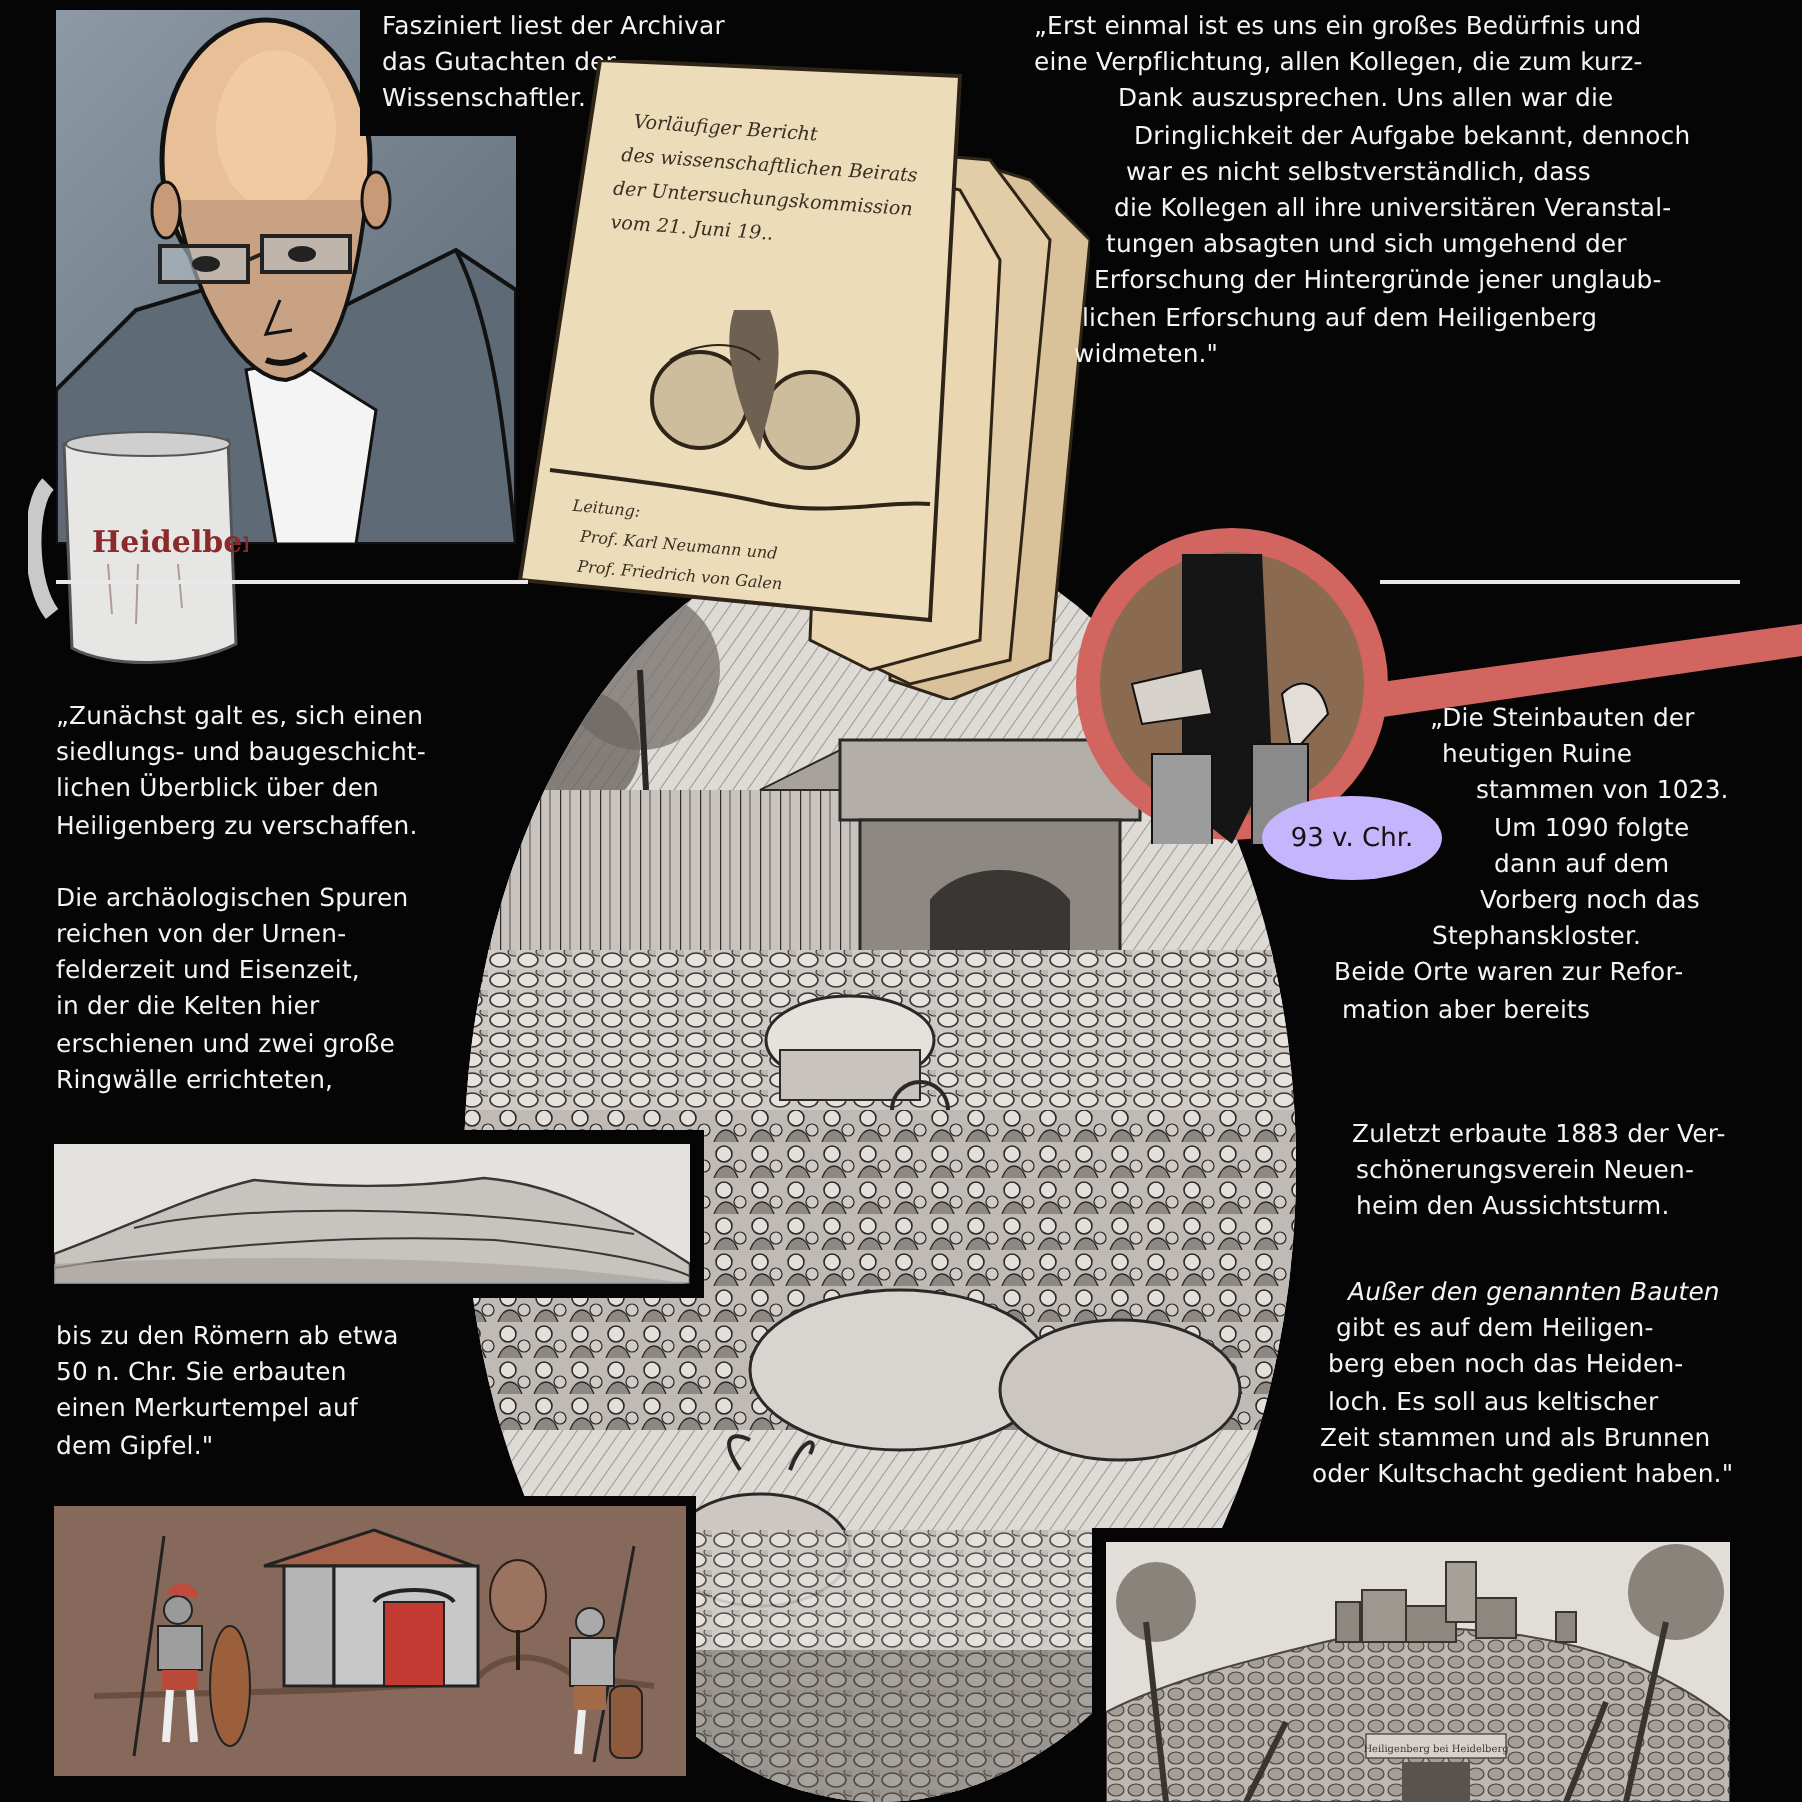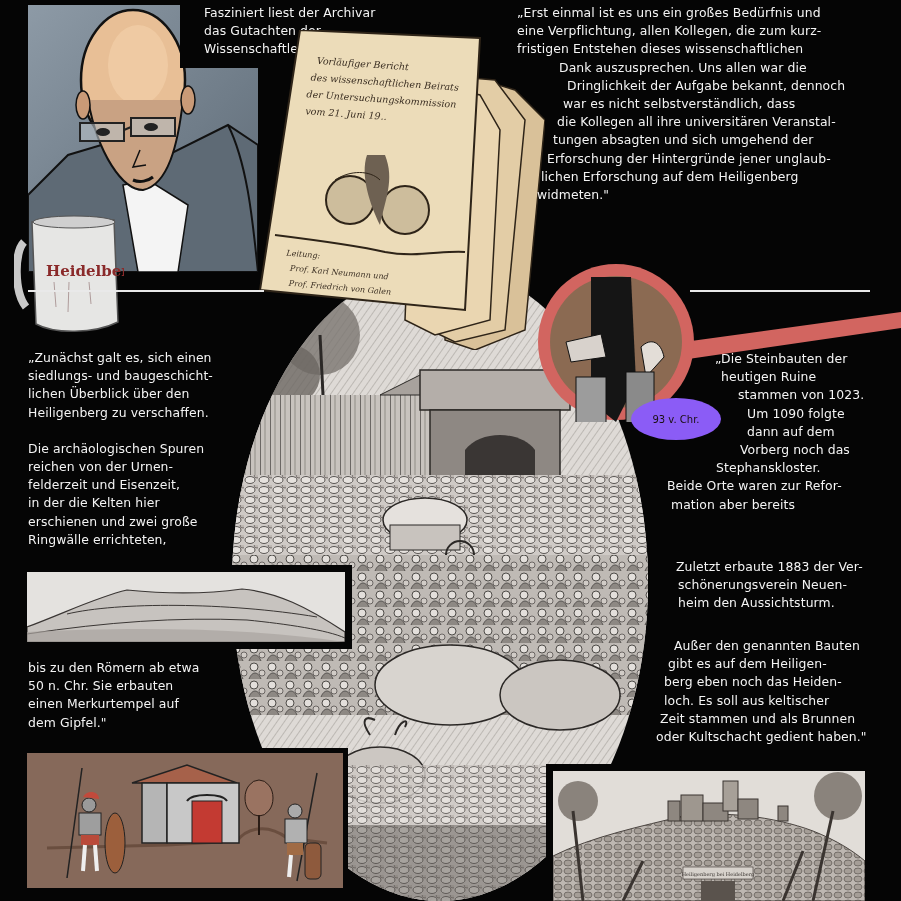--- a/index.html
+++ b/index.html
@@ -19,21 +19,21 @@
   
   #oval { left:230px; top:265px; width:420px; height:636px; }
 
   
   .rule { height:2px; background:#e9e9e9; }
 
   
   #inset { left:536px; top:262px; width:160px; height:160px; }
 
   
-  #date-bubble { left:631px; top:398px; width:90px; height:42px; border-radius:50%; background:#8b5cf6; color:#1a0f0f; font-size:10px; display:flex; align-items:center; justify-content:center; }
+  #date-bubble { left:631px; top:398px; width:90px; height:42px; border-radius:50%; background:#c4b5fd; color:#1a0f0f; font-size:13px; display:flex; align-items:center; justify-content:center; }
 
   
   #rampart { left:27px; top:572px; width:318px; height:70px; background:#e3e1de; border:0; overflow:hidden; }
   #rampart-frame { left:22px; top:565px; width:330px; height:84px; background:#050505; }
 
   
   #roman-frame { left:22px; top:748px; width:326px; height:152px; background:#050505; }
   #roman { left:27px; top:753px; width:316px; height:135px; background:linear-gradient(90deg,#8a6e5c 0%,#7b604f 100%); overflow:hidden; }
 
   
@@ -71,21 +71,21 @@
 
 <svg class="abs" style="left:14px; top:212px;" width="110" height="130" viewBox="0 0 110 130">
   <path d="M10 30 C0 40 0 80 12 95" stroke="#c9c9c9" stroke-width="8" fill="none"></path>
   <path d="M18 10 L100 8 L104 110 C80 122 40 122 22 112 Z" fill="#e6e6e4" stroke="#555" stroke-width="1.5"></path>
   <ellipse cx="60" cy="10" rx="41" ry="6" fill="#cfcfcf" stroke="#555" stroke-width="1"></ellipse>
   <text x="32" y="64" font-family="DejaVu Serif, serif" font-size="15" fill="#8a2a2a" font-weight="bold">Heidelberg</text>
   <path d="M40 70 L42 95 M55 70 L54 100 M75 70 L77 92" stroke="#8a6a6a" stroke-width="1" opacity="0.6"></path>
 </svg>
 
 <div id="caption-archivist-box" class="abs"></div>
-<div class="abs caption" style="left:204px; top:4px;">
+<div class="abs caption" style="left:191px; top:4px;">
   <div>Fasziniert liest der Archivar</div>
   <div>das Gutachten der</div>
   <div>Wissenschaftler.</div>
 </div>
 
 <svg id="oval" class="abs" viewBox="0 0 420 636">
   <defs>
     <clipPath id="ovalClip">
         <ellipse cx="210" cy="318" rx="208" ry="318"></ellipse>
       </clipPath>
@@ -187,21 +187,20 @@
   <rect x="90" y="110" width="28" height="60" fill="#8a8a8a" stroke="#111"></rect>
 </svg>
 
 <div id="date-bubble" class="abs">
   <span>93 v. Chr.</span>
 </div>
 
 <div class="abs caption" style="left:517px; top:4px; width:384px;">
   <div style="padding-left:0px;">„Erst einmal ist es uns ein großes Bedürfnis und</div>
   <div style="padding-left:0px;">eine Verpflichtung, allen Kollegen, die zum kurz-</div>
-  <div style="padding-left:0px;">fristigen Entstehen dieses wissenschaftlichen</div>
   <div style="padding-left:42px;">Dank auszusprechen. Uns allen war die</div>
   <div style="padding-left:50px;">Dringlichkeit der Aufgabe bekannt, dennoch</div>
   <div style="padding-left:46px;">war es nicht selbstverständlich, dass</div>
   <div style="padding-left:40px;">die Kollegen all ihre universitären Veranstal-</div>
   <div style="padding-left:36px;">tungen absagten und sich umgehend der</div>
   <div style="padding-left:30px;">Erforschung der Hintergründe jener unglaub-</div>
   <div style="padding-left:24px;">lichen Erforschung auf dem Heiligenberg</div>
   <div style="padding-left:20px;">widmeten."</div>
 </div>
 
@@ -279,21 +278,21 @@
   <div style="padding-left:4px;">mation aber bereits</div>
 </div>
 
 <div class="abs caption" style="left:676px; top:558px;">
   <div>Zuletzt erbaute 1883 der Ver-</div>
   <div style="padding-left:2px;">schönerungsverein Neuen-</div>
   <div style="padding-left:2px;">heim den Aussichtsturm.</div>
 </div>
 
 <div class="abs caption" style="left:656px; top:637px;">
-  <div style="padding-left:18px;">Außer den genannten Bauten</div>
+  <div style="padding-left:18px;font-style:italic;">Außer den genannten Bauten</div>
   <div style="padding-left:12px;">gibt es auf dem Heiligen-</div>
   <div style="padding-left:8px;">berg eben noch das Heiden-</div>
   <div style="padding-left:8px;">loch. Es soll aus keltischer</div>
   <div style="padding-left:4px;">Zeit stammen und als Brunnen</div>
   <div style="padding-left:0px;">oder Kultschacht gedient haben."</div>
 </div>
 
 <div id="ruin-frame" class="abs"></div>
 <svg id="ruin" class="abs" viewBox="0 0 312 130">
   <defs>

